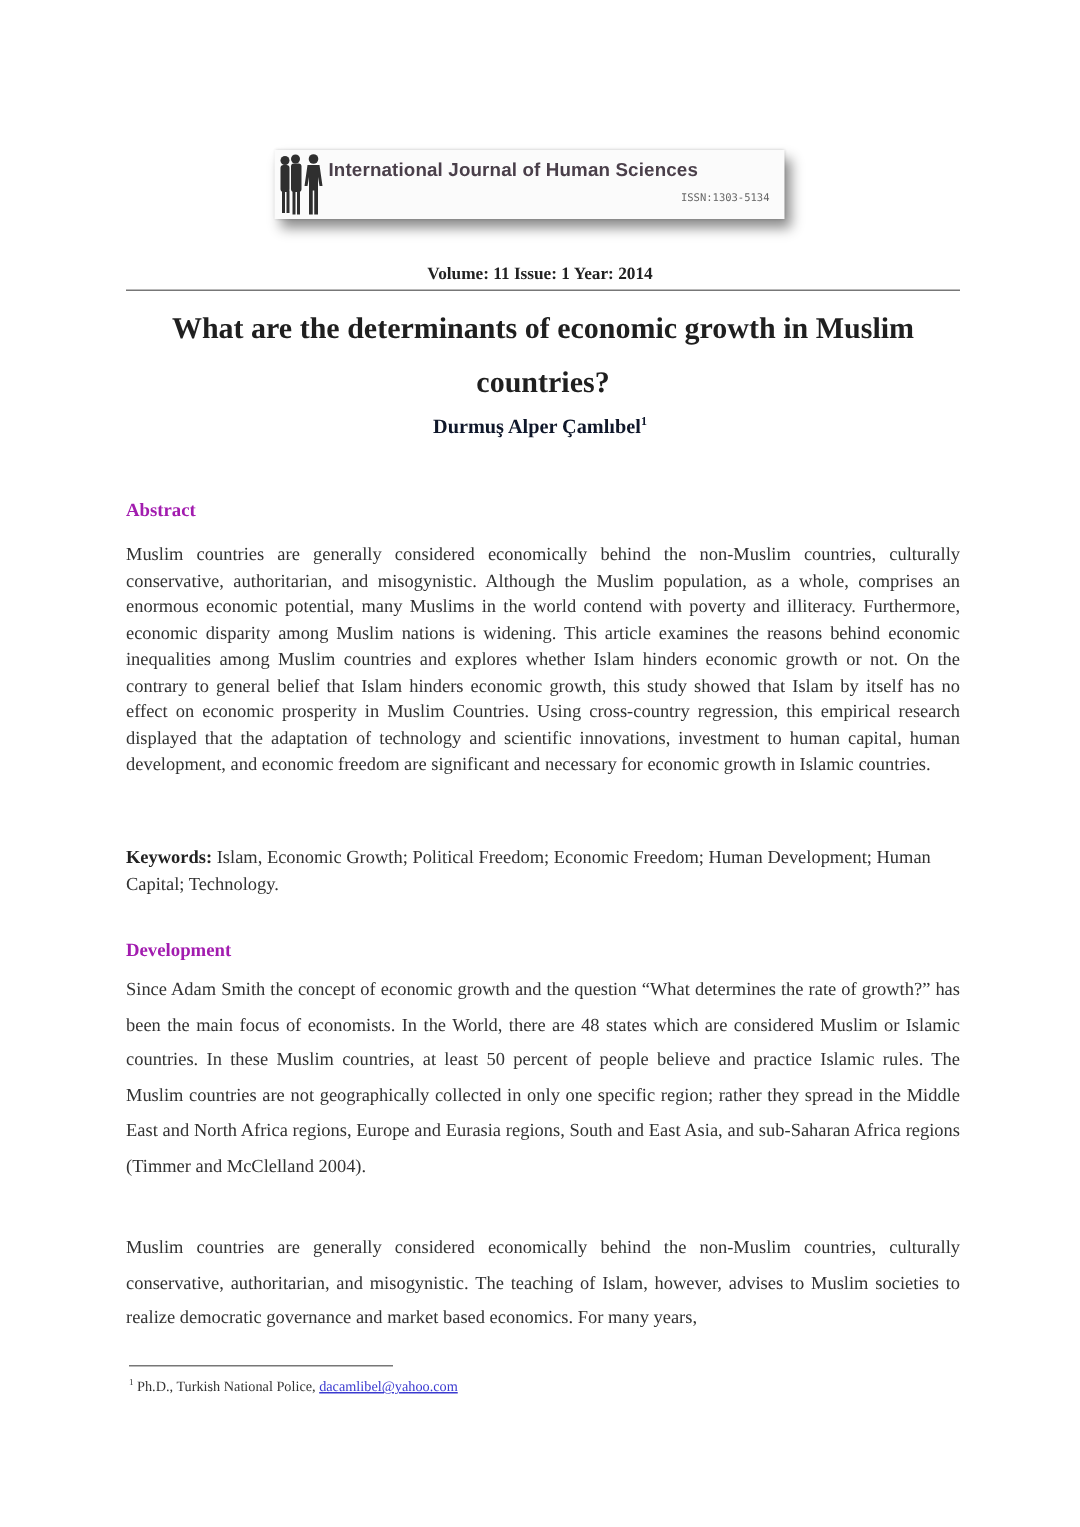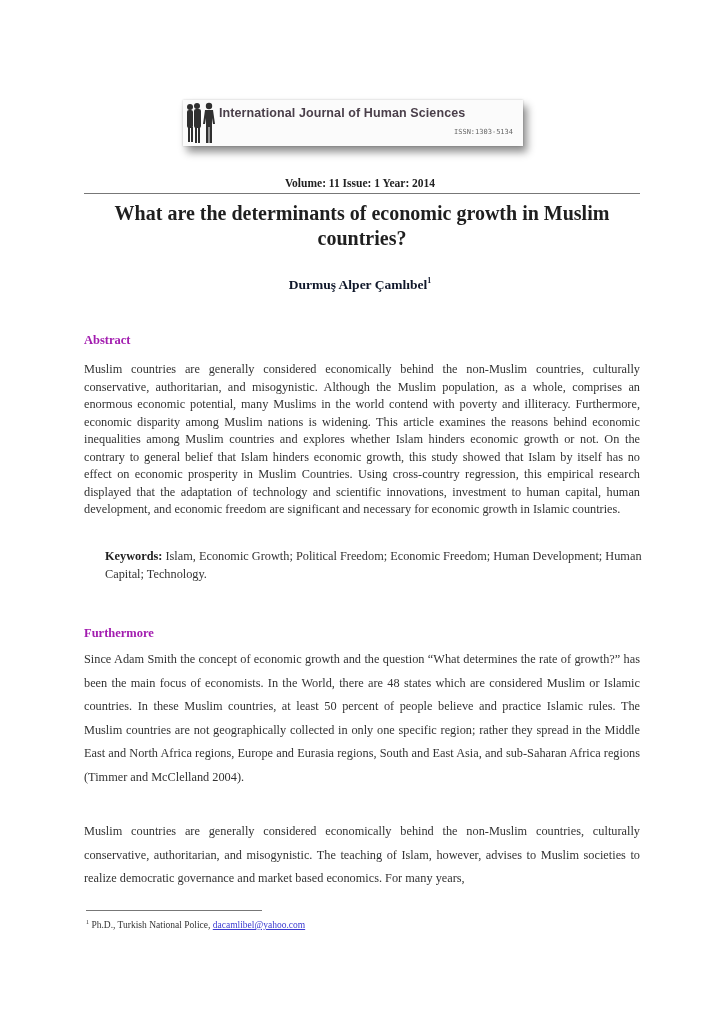--- a/index.html
+++ b/index.html
@@ -28,38 +28,38 @@
   }
 
   .volume-line {
     position: absolute; left: 0; width: 720px; top: 177px; text-align: center;
     font-size: 11.5px; font-weight: bold; color: #222;
   }
   .rule-top { position: absolute; left: 84px; width: 556px; top: 193px; height: 1px; background: #777; }
 
   .title {
     position: absolute; left: 84px; width: 556px; top: 201px; text-align: center;
-    font-size: 20px; font-weight: bold; line-height: 25px; color: #1f1f1f;
+    font-size: 20px; font-weight: bold; line-height: 36px; color: #1f1f1f;
   }
   .author {
     position: absolute; left: 0; width: 720px; top: 276px; text-align: center;
     font-size: 13.5px; font-weight: bold; color: #0f172a;
   }
   .author sup { font-size: 8px; vertical-align: super; }
 
   .section-heading {
     position: absolute; left: 84px; font-size: 12.5px; font-weight: bold; color: #a21caf;
   }
   .abstract-body {
     position: absolute; left: 84px; width: 556px; top: 361px;
     font-size: 12.3px; line-height: 17.5px; text-align: justify; color: #333;
   }
   .keywords {
-    position: absolute; left: 84px; width: 556px; top: 548px;
-    font-size: 12.3px; line-height: 17.5px; color: #333; margin-left: 21px;
+    position: absolute; left: 84px; width: 556px; top: 563px;
+    font-size: 12.3px; line-height: 17.5px; color: #333;
   }
   .keywords b { color: #222; }
 
   .intro-p {
     position: absolute; left: 84px; width: 556px;
     font-size: 12.3px; line-height: 23.5px; text-align: justify; color: #333;
   }
   .footnote-rule { position: absolute; left: 86px; width: 176px; top: 910px; height: 1px; background: #777; }
   .footnote {
     position: absolute; left: 86px; top: 919px; font-size: 9.5px; color: #333; white-space: nowrap;
@@ -100,21 +100,21 @@
     <span>Durmuş Alper Çamlıbel</span><sup>1</sup>
   </div>
 
   <div class="section-heading" style="top:333px;">Abstract</div>
   <div class="abstract-body">Muslim countries are generally considered economically behind the non-Muslim countries, culturally conservative, authoritarian, and misogynistic. Although the Muslim population, as a whole, comprises an enormous economic potential, many Muslims in the world contend with poverty and illiteracy. Furthermore, economic disparity among Muslim nations is widening. This article examines the reasons behind economic inequalities among Muslim countries and explores whether Islam hinders economic growth or not. On the contrary to general belief that Islam hinders economic growth, this study showed that Islam by itself has no effect on economic prosperity in Muslim Countries. Using cross-country regression, this empirical research displayed that the adaptation of technology and scientific innovations, investment to human capital, human development, and economic freedom are significant and necessary for economic growth in Islamic countries.</div>
 
   <div class="keywords">
     <b>Keywords:</b><span> Islam, Economic Growth; Political Freedom; Economic Freedom; Human Development; Human Capital; Technology.</span>
   </div>
 
-  <div class="section-heading" style="top:626px;">Furthermore</div>
+  <div class="section-heading" style="top:626px;">Development</div>
   <div class="intro-p" style="top:648px;">Since Adam Smith the concept of economic growth and the question “What determines the rate of growth?” has been the main focus of economists. In the World, there are 48 states which are considered Muslim or Islamic countries. In these Muslim countries, at least 50 percent of people believe and practice Islamic rules. The Muslim countries are not geographically collected in only one specific region; rather they spread in the Middle East and North Africa regions, Europe and Eurasia regions, South and East Asia, and sub-Saharan Africa regions (Timmer and McClelland 2004).</div>
   <div class="intro-p" style="top:820px;">Muslim countries are generally considered economically behind the non-Muslim countries, culturally conservative, authoritarian, and misogynistic. The teaching of Islam, however, advises to Muslim societies to realize democratic governance and market based economics. For many years,</div>
 
   <div class="footnote-rule"></div>
   <div class="footnote">
     <sup>1</sup><span> Ph.D., Turkish National Police, </span><a>dacamlibel@yahoo.com</a>
   </div>
 </div>
 
 </body></html>

